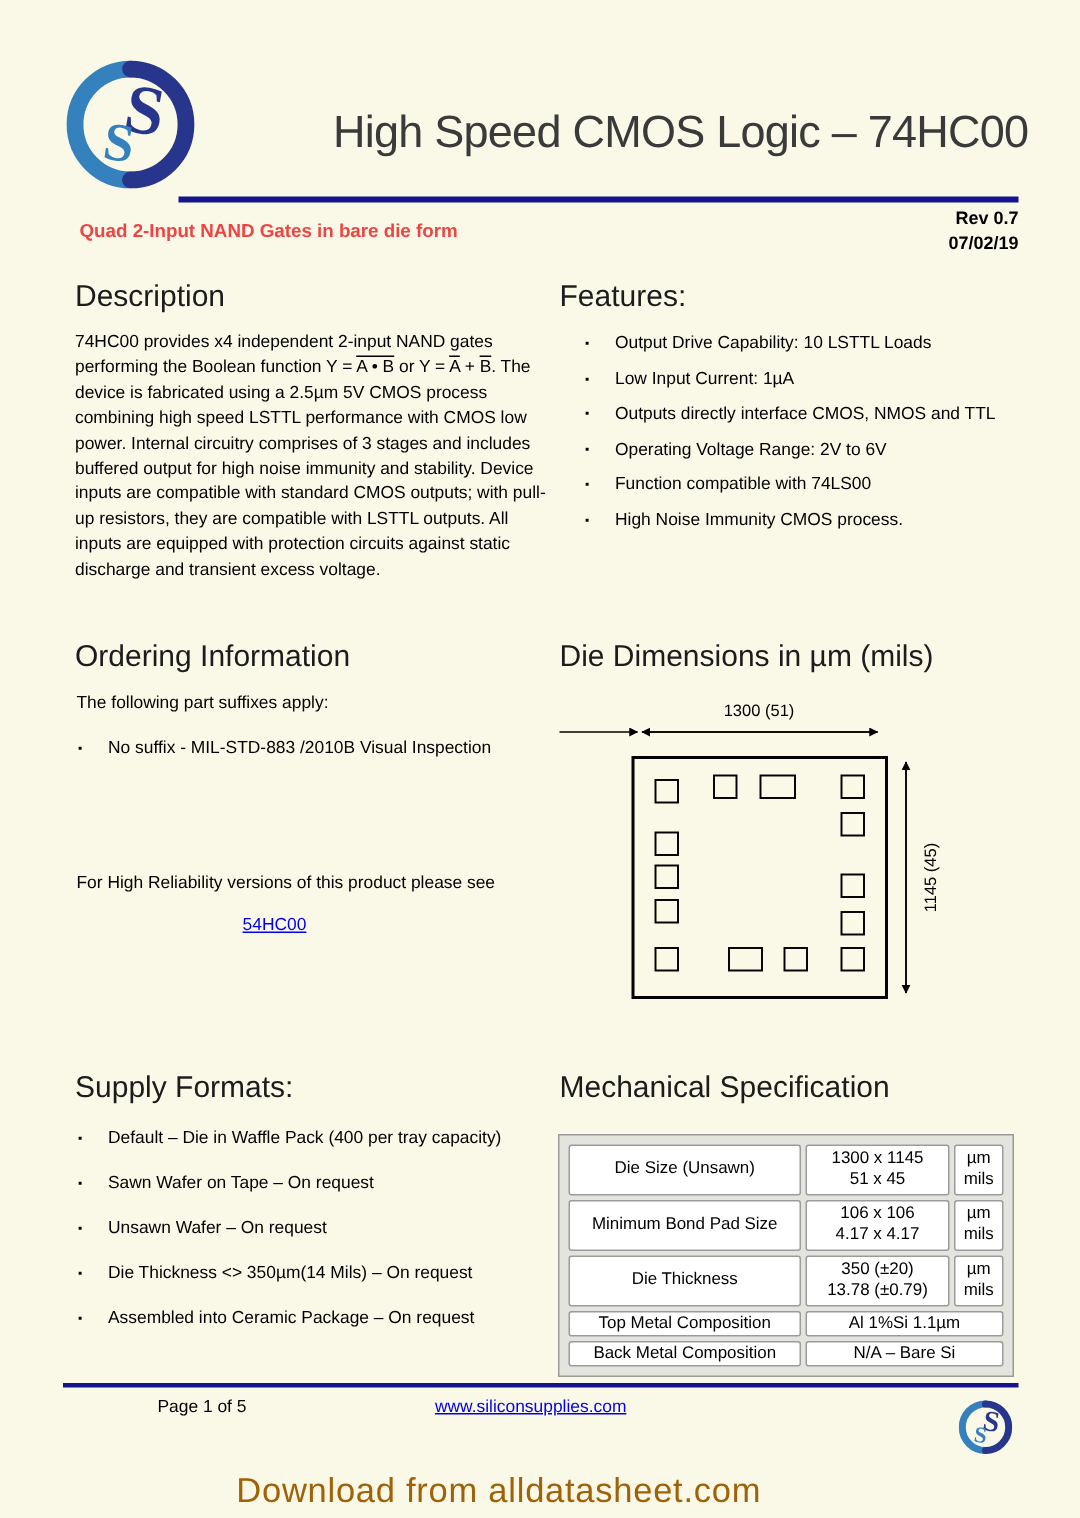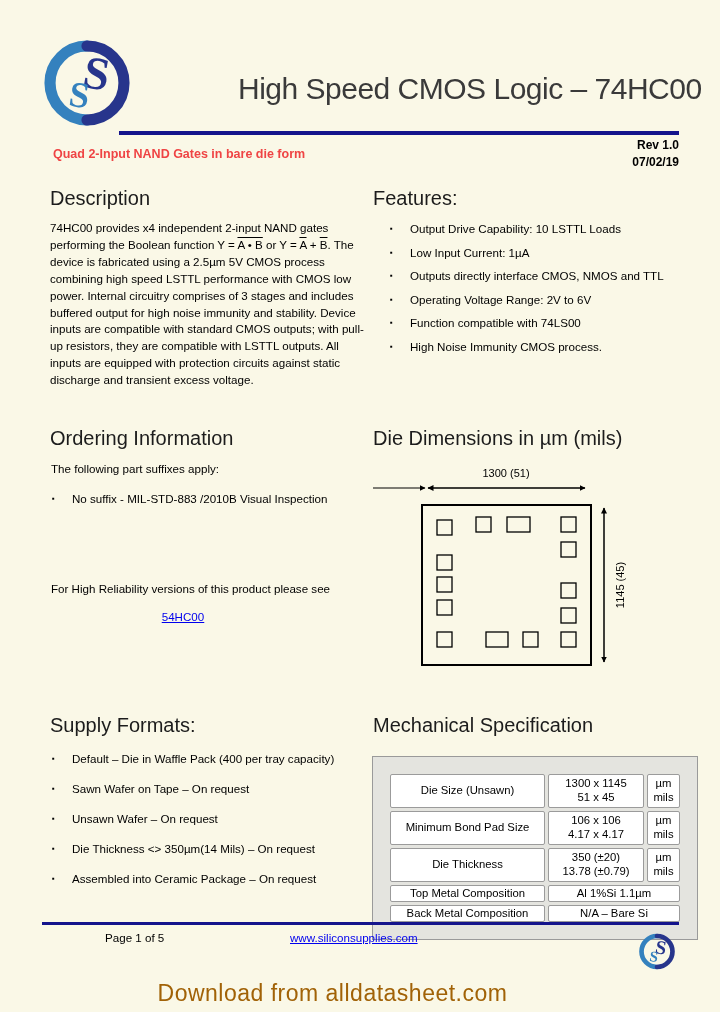--- a/index.html
+++ b/index.html
@@ -3,40 +3,40 @@
 <meta charset="utf-8">
 <style>
   html,body{margin:0;padding:0;background:#d8d8d8;}
   #page{
     position:relative;width:720px;height:1012px;margin:0 auto;
     background:#FAF8E7;overflow:hidden;
     font-family:"Liberation Sans","DejaVu Sans",sans-serif;color:#111;
   }
   .abs{position:absolute;}
   
-  #page-title{left:238px;top:72px;width:458px;text-align:center;
+  #page-title{left:222px;top:72px;width:458px;text-align:center;
     font-size:30px;color:#3a3a3a;letter-spacing:-0.5px;white-space:nowrap;}
   #title-rule{left:119px;top:131px;width:560px;height:4px;}
   #subtitle{left:53px;top:147px;font-size:12.5px;font-weight:bold;color:#ef4444;}
   #revblock{left:520px;top:137px;width:159px;text-align:right;
     font-size:12px;font-weight:bold;line-height:17px;color:#000;}
   
   .sec-h{font-size:20px;color:#1c1c1c;white-space:nowrap;}
   
   .body-txt{font-size:11.6px;line-height:16.9px;color:#000;}
   .ovl{text-decoration:overline;}
   
   .blist .li{display:flex;}
   .blt{width:20px;flex:0 0 20px;font-size:8px;line-height:16px;color:#000;}
   .feat .li{margin-bottom:6.6px;}
   .sup .li{margin-bottom:13px;}
   .link{color:#0000EE;text-decoration:underline;cursor:pointer;}
   
   #mech-table{left:372px;top:756px;width:290px;background:#E4E4DF;
-    border:1px solid #9a9a9a;padding:17px;display:flex;flex-direction:column;gap:3px;}
+    border:1px solid #9a9a9a;padding:6px;display:flex;flex-direction:column;gap:3px;}
   .mrow{display:grid;grid-template-columns:155px 96px 33px;gap:3px;height:34px;}
   .mrow.merged{grid-template-columns:155px 132px;height:17px;}
   .mcell{background:#FFFFFF;border:1px solid #9b9b9b;border-radius:2px;
     display:flex;flex-direction:column;align-items:center;justify-content:center;
     font-size:11.3px;line-height:13.8px;color:#000;text-align:center;}
   
   #die-svg text{font-family:"Liberation Sans","DejaVu Sans",sans-serif;font-size:11px;fill:#000;}
   #die-svg .ln{stroke:#000;stroke-width:1;fill:none;}
   #die-svg rect{fill:none;stroke:#000;}
   
@@ -68,21 +68,21 @@
 
   <div class="abs" style="left:44px;top:38px;width:86px;height:90px;">
     <svg width="86" height="90">
         <use href="#logoSym"></use>
       </svg>
   </div>
   <div class="abs" id="page-title">High Speed CMOS Logic – 74HC00</div>
   <div class="abs navy" id="title-rule"></div>
   <div class="abs" id="subtitle">Quad 2-Input NAND Gates in bare die form</div>
   <div class="abs" id="revblock">
-    <div>Rev 1.0</div>
+    <div>Rev 0.7</div>
     <div>07/02/19</div>
   </div>
 
   <div class="abs sec-h" style="left:50px;top:187px;">Description</div>
   <div class="abs body-txt" style="left:50px;top:220px;width:319px;"><span>74HC00 provides x4 independent 2-input NAND gates performing the Boolean function Y = </span><span class="ovl">A • B</span><span> or Y = </span><span class="ovl">A</span><span> + </span><span class="ovl">B</span><span>.  The device is fabricated using a 2.5µm 5V CMOS process combining high speed LSTTL performance with CMOS low power.  Internal circuitry comprises of 3 stages and includes buffered output for high noise immunity and stability. Device inputs are compatible with standard CMOS outputs; with pull-up resistors, they are compatible with LSTTL outputs.  All inputs are equipped with protection circuits against static discharge and transient excess voltage.</span></div>
 
   <div class="abs sec-h" style="left:373px;top:187px;">Features:</div>
   <div class="abs body-txt blist feat" style="left:390px;top:221px;width:295px;">
       <div class="li">
         <span class="blt">▪</span>

